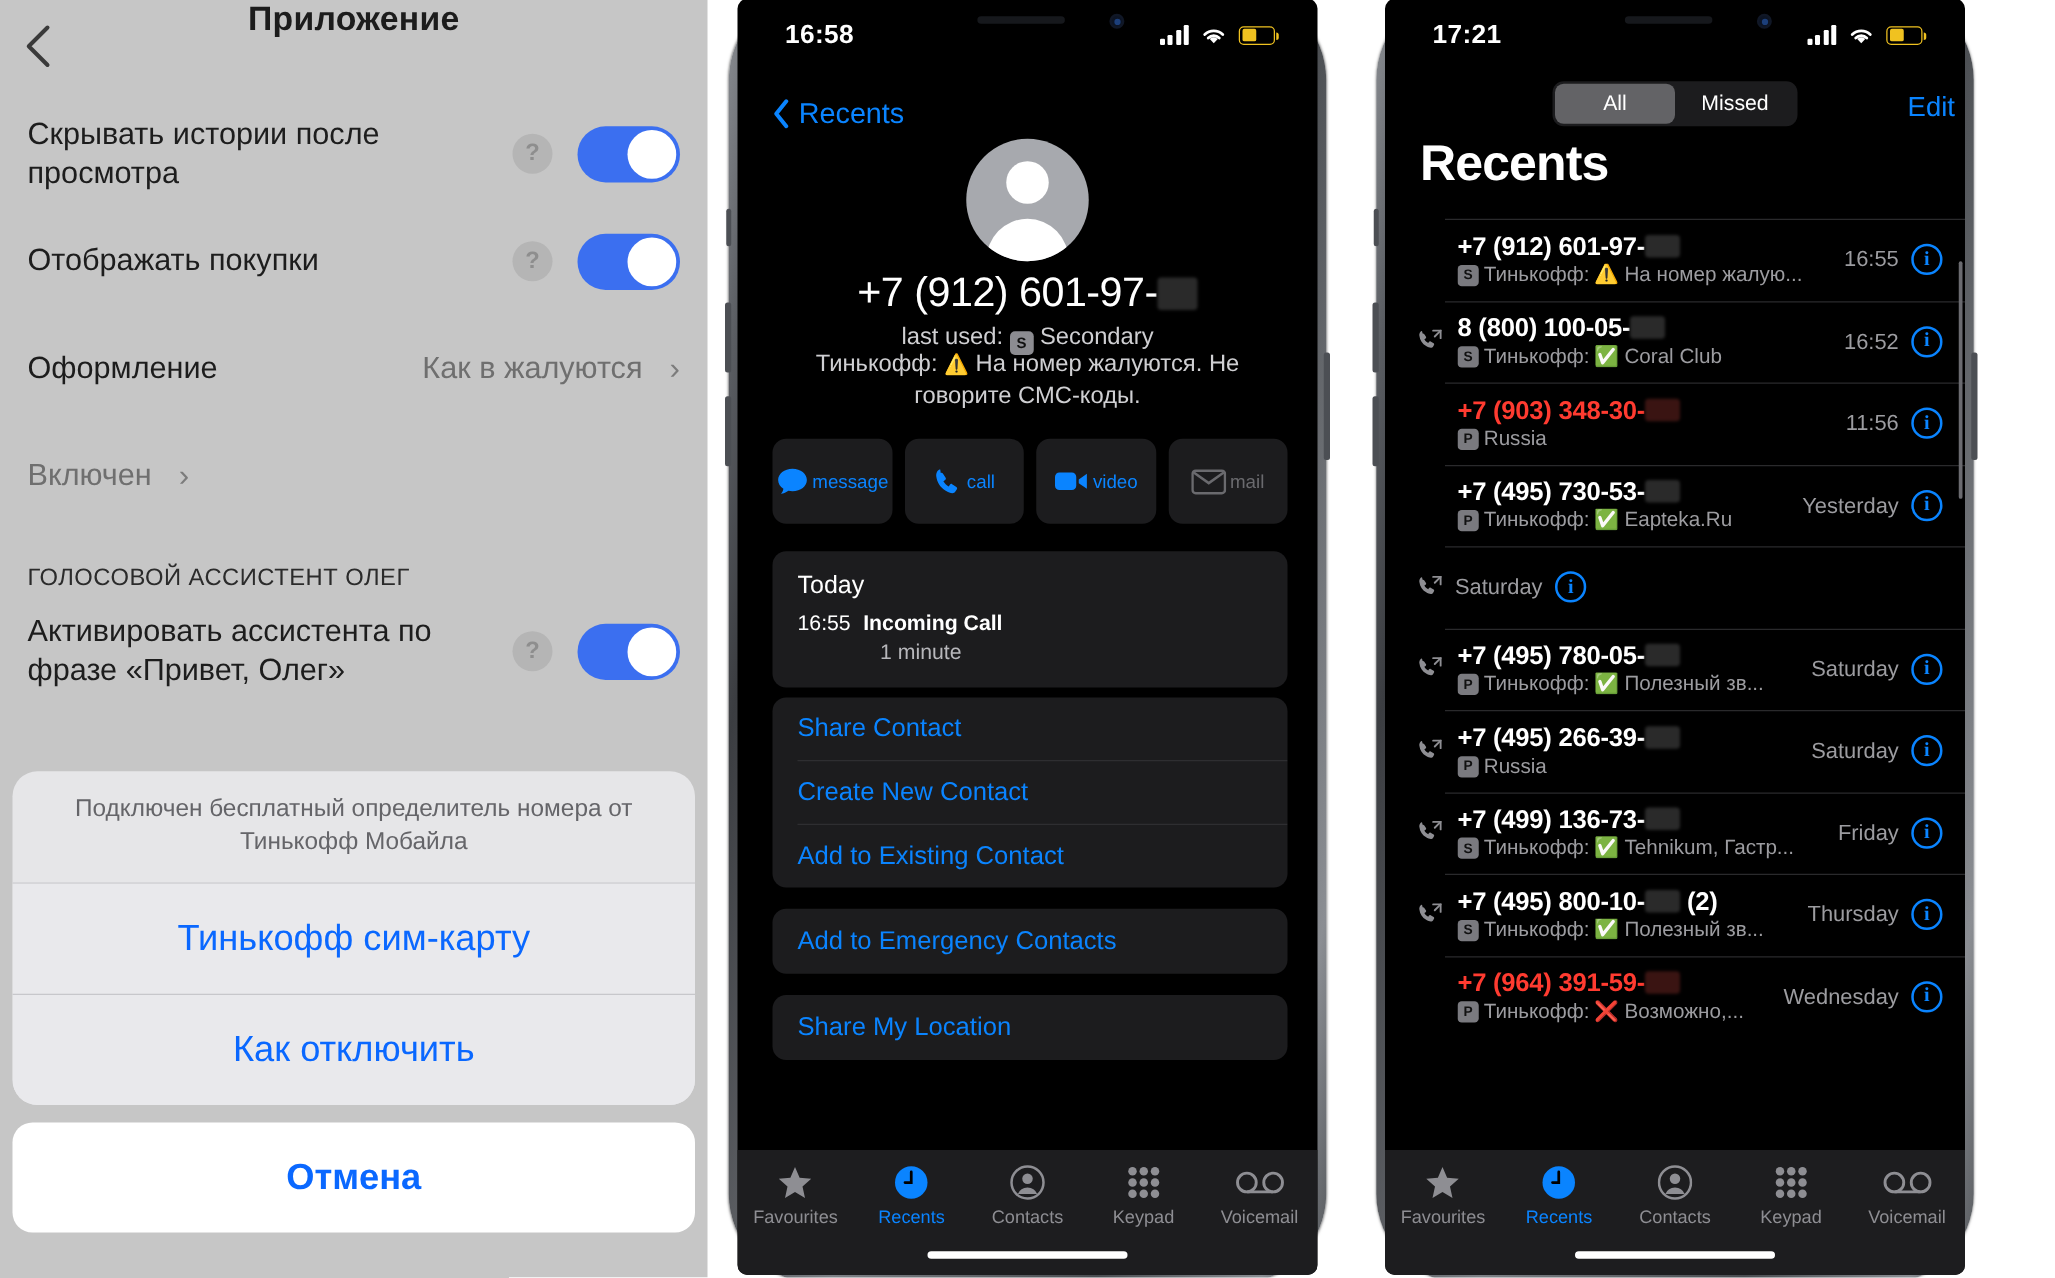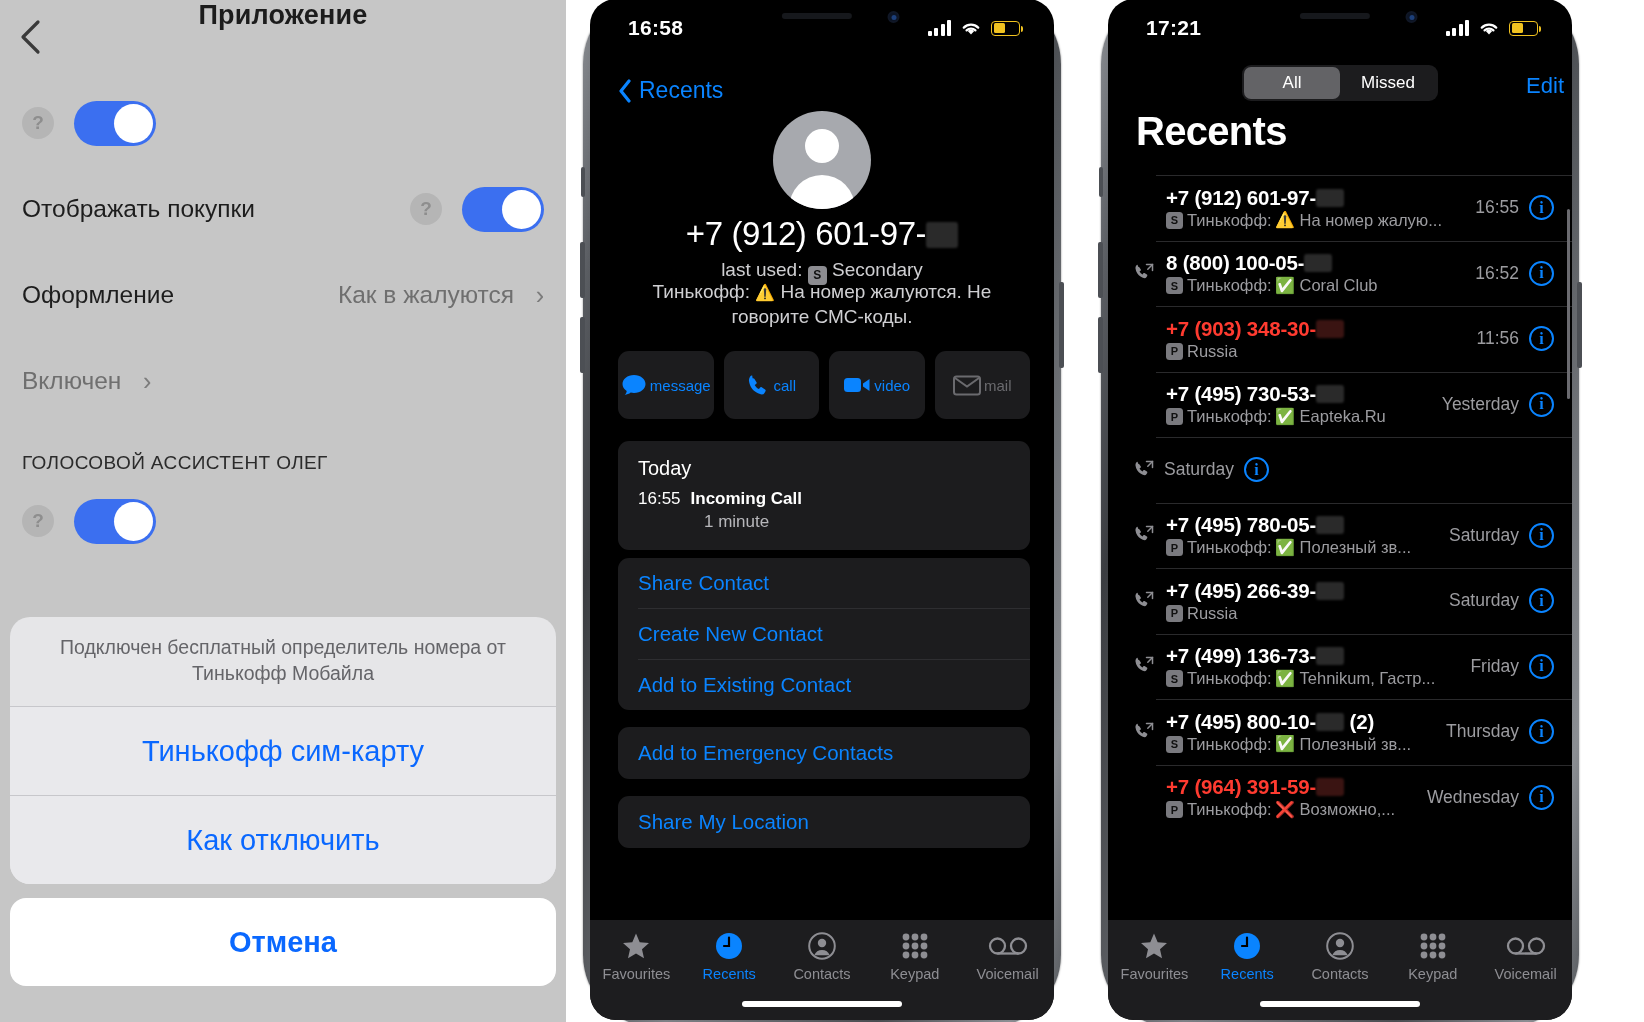--- a/index.html
+++ b/index.html
@@ -89,21 +89,21 @@
     position: absolute; top: -8px;
     width: 478px; height: 1035px;
     border-radius: 72px;
     background: linear-gradient(100deg,#8e9196 0%,#5a5d62 8%,#3b3d41 16%,#7e8186 40%,#4a4d51 72%,#8b8e93 92%,#55585c 100%);
     padding: 7px;
     box-shadow: 0 0 2px rgba(0,0,0,.5);
   }
   .phone.mid { left: 583px; }
   .phone.right { left: 1101px; }
   .phone-inner {
-    width: 100%; height: 100%; border-radius: 26px;
+    width: 100%; height: 100%; border-radius: 8px;
     background: #000; overflow: hidden; position: relative;
   }
   .notch {
     position: absolute; left: 50%; top: 0; transform: translateX(-50%);
     width: 211px; height: 38px; background: #000;
     border-bottom-left-radius: 22px; border-bottom-right-radius: 22px;
     z-index: 12;
   }
   .notch-speaker {
     position: absolute; left: 50%; top: 14px; transform: translateX(-58%);
@@ -309,20 +309,21 @@
     <div class="lp-header">
       <div class="lp-back">
         <svg width="44" height="46" viewBox="0 0 44 46">
             <path d="M28 8 L13 23 L28 38" fill="none" stroke="#3a3a3a" stroke-width="3.2" stroke-linecap="round" stroke-linejoin="round"></path>
           </svg>
       </div>
       <div class="lp-title">Приложение</div>
     </div>
 
     <div class="lp-row">
+      <div class="lp-row-label">Скрывать истории после просмотра</div>
       <div class="lp-help">?</div>
       <div class="lp-toggle"></div>
     </div>
 
     <div class="lp-row">
       <div class="lp-row-label">Отображать покупки</div>
       <div class="lp-help">?</div>
       <div class="lp-toggle"></div>
     </div>
 
@@ -333,20 +334,21 @@
     </div>
 
     <div class="lp-row">
       <div class="lp-value">Включен</div>
       <div class="lp-chev">›</div>
     </div>
 
     <div class="lp-section-title">ГОЛОСОВОЙ АССИСТЕНТ ОЛЕГ</div>
 
     <div class="lp-row">
+      <div class="lp-row-label">Активировать ассистента по фразе «Привет, Олег»</div>
       <div class="lp-help">?</div>
       <div class="lp-toggle"></div>
     </div>
 
     <div class="sheet">
       <div class="sheet-msg">Подключен бесплатный определитель номера от Тинькофф Мобайла</div>
       <div class="sheet-divider"></div>
       <div class="sheet-action">Тинькофф сим-карту</div>
       <div class="sheet-divider"></div>
       <div class="sheet-action">Как отключить</div>

